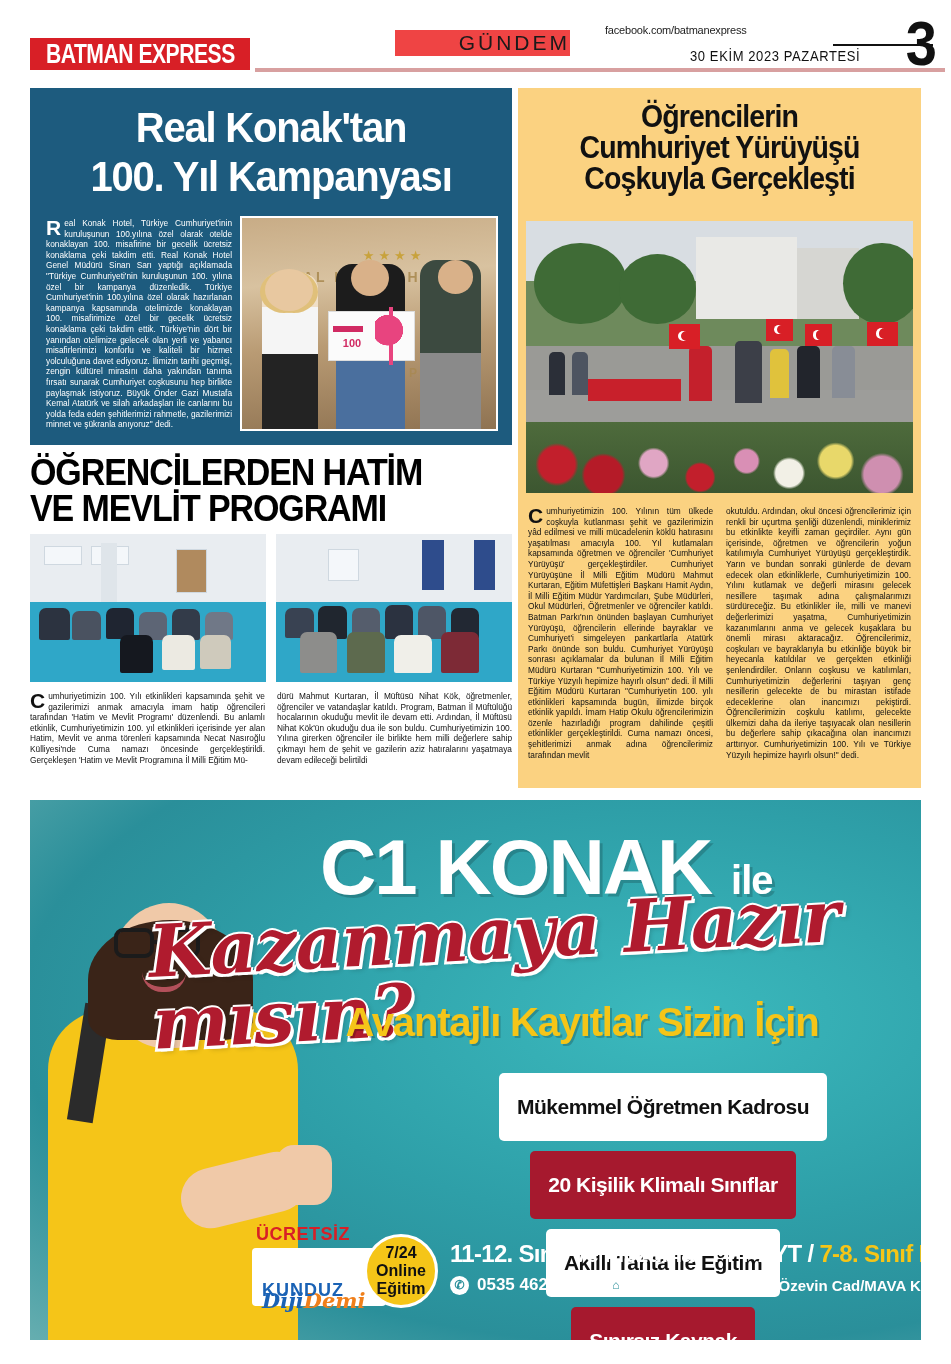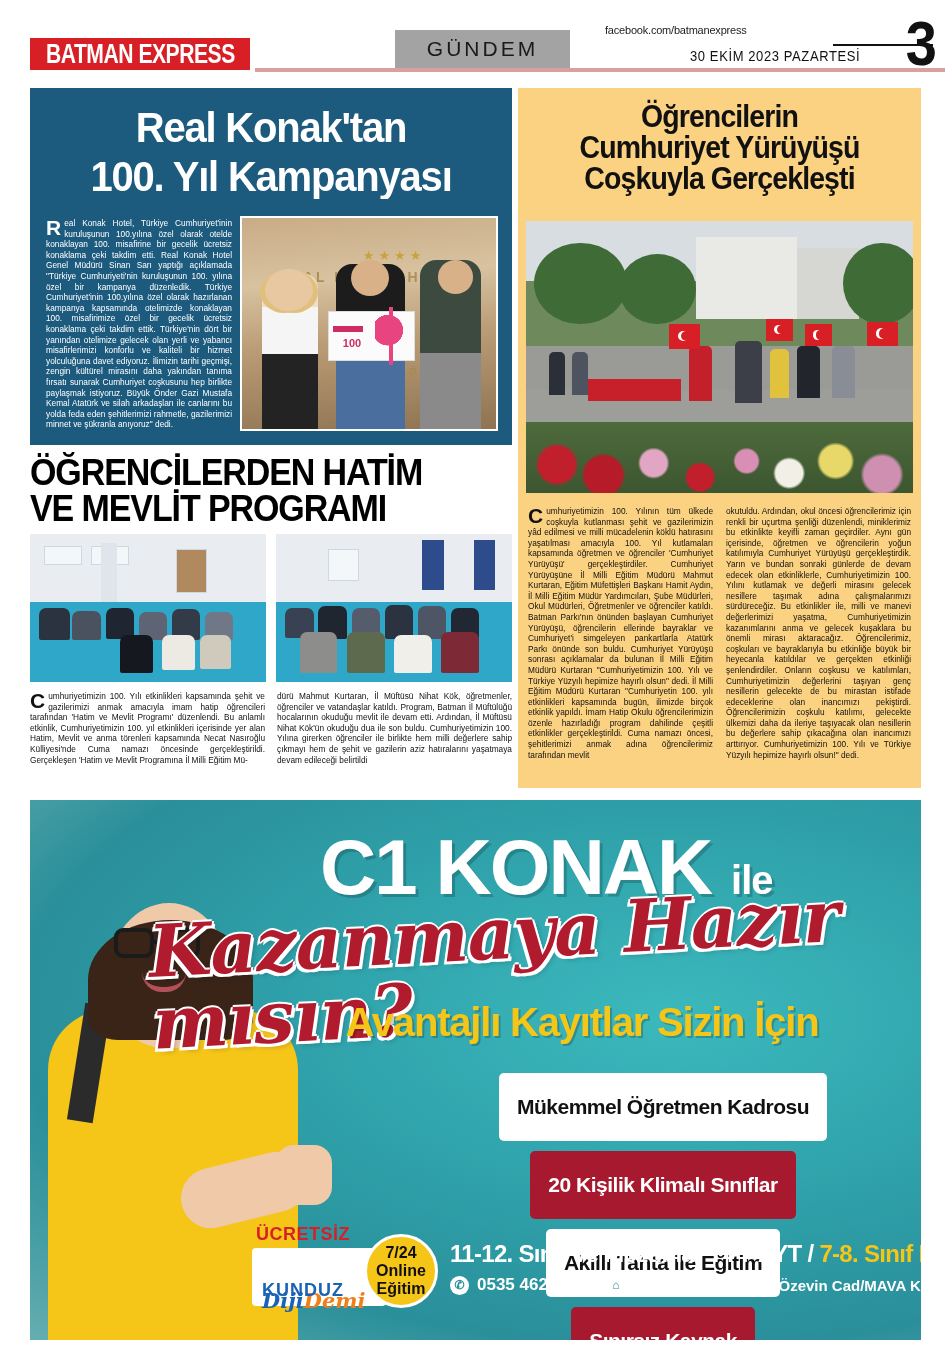--- a/index.html
+++ b/index.html
@@ -19,22 +19,22 @@
   .mh-logo span {
     color:#fff; font-weight:bold; font-size:22px; letter-spacing:-0.5px;
     font-family:"Liberation Sans", sans-serif; transform:scaleY(1.25) scaleX(0.96);
     white-space:nowrap;
   }
   .mh-rule {
     position:absolute; left:255px; top:68px; width:690px; height:4px;
     background:#d8a0a0;
   }
   .mh-section {
-    position:absolute; left:395px; top:30px; width:175px; height:38px;
-    background:#a3a3a3; display:flex; align-items:center; justify-content:center;
+    position:absolute; left:395px; top:30px; width:175px; height:26px;
+    background:#ef4444; display:flex; align-items:center; justify-content:flex-end;
   }
   .mh-section span {
     font-size:21px; letter-spacing:3px; color:#1a1a1a; font-weight:500;
   }
   .mh-fb {
     position:absolute; left:605px; top:24px; font-size:11px; color:#222;
     letter-spacing:-0.2px;
   }
   .mh-date {
     position:absolute; left:690px; top:48px; font-size:13px; color:#111;

